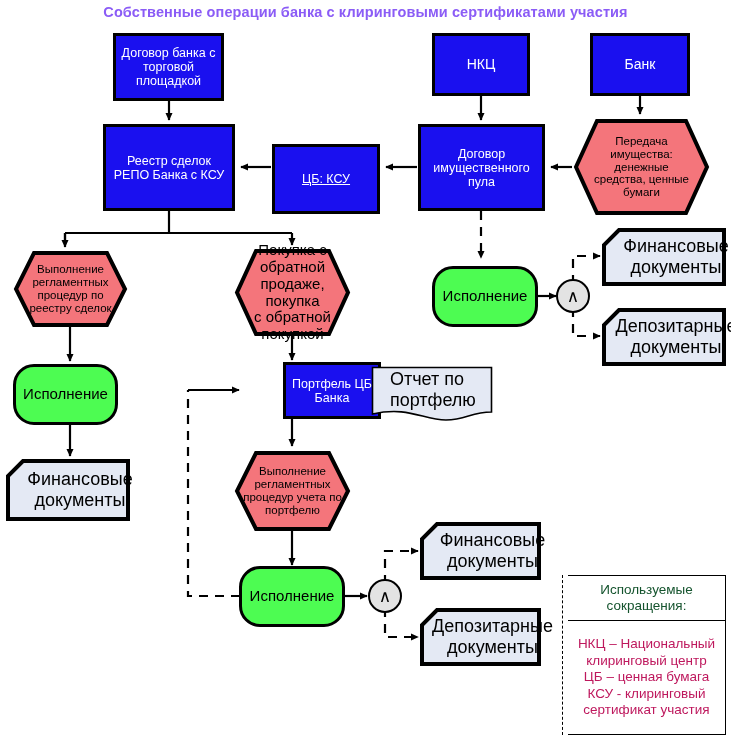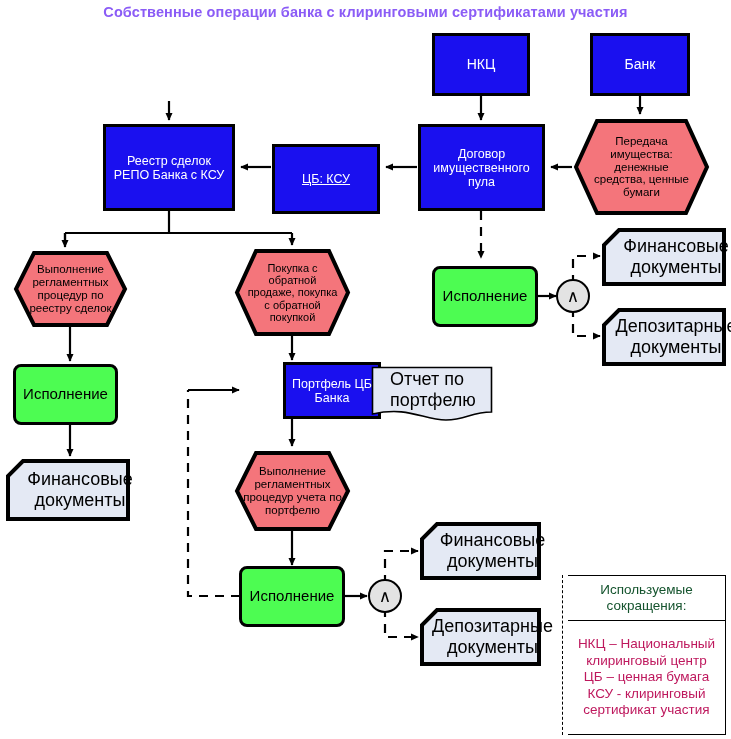--- a/index.html
+++ b/index.html
@@ -69,21 +69,21 @@
     text-align: center;
     font-size: 12.5px;
     color: #000000;
     line-height: 1.12;
     white-space: pre-line;
   }
   
   .n-green {
     background: #4dfc52;
     border: 3px solid #000000;
-    border-radius: 8px;
+    border-radius: 21px;
     color: #000000;
     font-size: 15px;
   }
   
   .docwrap {
     position: absolute;
     z-index: 3;
   }
   .docwrap svg {
     position: absolute;
@@ -255,20 +255,25 @@
 
       <path d="M385,608 L385,637 L418,637" marker-end="url(#arrow)"></path>
 
       <path d="M240,596 L188,596 L188,390"></path>
     </g>
     <g stroke="#000000" stroke-width="2.2" fill="none">
       <line x1="188" y1="390" x2="239" y2="390" marker-end="url(#arrow)"></line>
     </g>
   </svg>
 
+  <div class="node n-blue" style="left:113px; top:33px; width:111px; height:68px;">
+    <span class="lbl">Договор банка с
+торговой
+площадкой</span>
+  </div>
 
   <div class="node n-blue" style="left:432px; top:33px; width:98px; height:63px; font-size:14px;">
     <span class="lbl">НКЦ</span>
   </div>
 
   <div class="node n-blue" style="left:590px; top:33px; width:100px; height:63px; font-size:14px;">
     <span class="lbl">Банк</span>
   </div>
 
   <div class="node n-blue" style="left:103px; top:124px; width:132px; height:87px;">
@@ -304,21 +309,21 @@
     <div class="hextext" style="font-size:11.5px;">Выполнение
 регламентных
 процедур по
 реестру сделок</div>
   </div>
 
   <div class="hexwrap" style="left:234px; top:248px; width:117px; height:89px;">
     <svg width="117" height="89" viewBox="0 0 117 89">
       <polygon points="22,3 95,3 114,44.5 95,86 22,86 3,44.5" fill="#f4757b" stroke="#000000" stroke-width="4"></polygon>
     </svg>
-    <div class="hextext" style="font-size:11px;">Покупка с
+    <div class="hextext" style="font-size:15px;">Покупка с
 обратной
 продаже, покупка
 с обратной
 покупкой</div>
   </div>
 
   <div class="node n-green" style="left:13px; top:364px; width:105px; height:61px;">
     <span class="lbl">Исполнение</span>
   </div>
 

